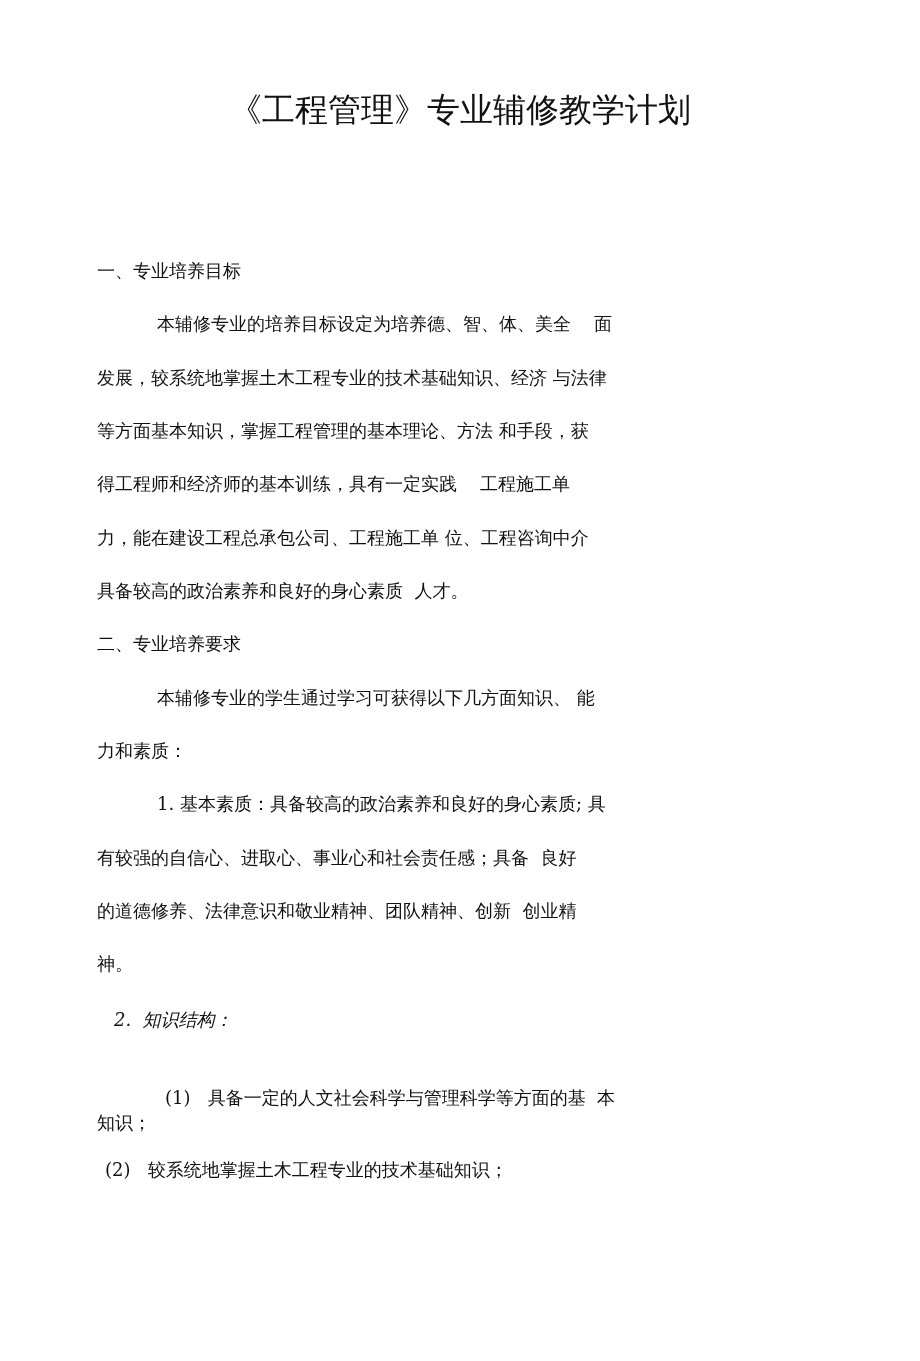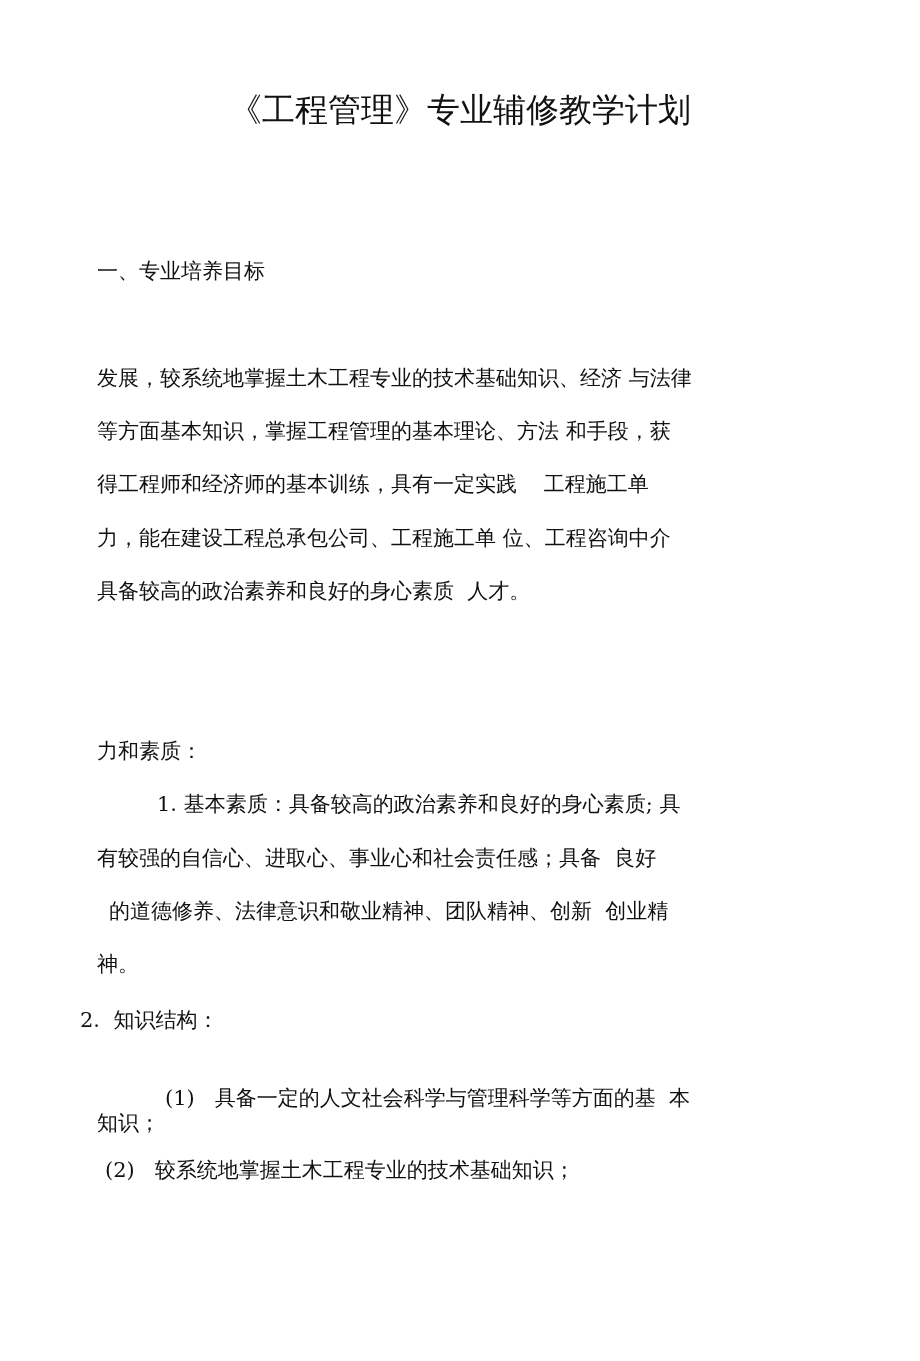--- a/index.html
+++ b/index.html
@@ -28,48 +28,51 @@
       width: 920px;
       top: 88px;
       text-align: center;
       font-size: 33px;
       line-height: 44px;
       white-space: nowrap;
       letter-spacing: 0px;
     }
     .line {
       position: absolute;
-      font-size: 21px;
+      font-size: 18px;
       line-height: 32px;
       white-space: pre;
     }
   </style>
 </head>
 <body>
 
 <div class="page">
 
   <div class="title">《工程管理》专业辅修教学计划</div>
 
   <div class="line" style="left:97px; top:255px;">一、专业培养目标</div>
 
+  <div class="line" style="left:157px; top:308px;">本辅修专业的培养目标设定为培养德、智、体、美全    面</div>
   <div class="line" style="left:97px; top:362px;">发展，较系统地掌握土木工程专业的技术基础知识、经济 与法律</div>
   <div class="line" style="left:97px; top:415px;">等方面基本知识，掌握工程管理的基本理论、方法 和手段，获</div>
   <div class="line" style="left:97px; top:468px;">得工程师和经济师的基本训练，具有一定实践    工程施工单</div>
   <div class="line" style="left:97px; top:522px;">力，能在建设工程总承包公司、工程施工单 位、工程咨询中介</div>
   <div class="line" style="left:97px; top:575px;">具备较高的政治素养和良好的身心素质  人才。</div>
 
+  <div class="line" style="left:97px; top:628px;">二、专业培养要求</div>
 
+  <div class="line" style="left:157px; top:682px;">本辅修专业的学生通过学习可获得以下几方面知识、 能</div>
   <div class="line" style="left:97px; top:735px;">力和素质：</div>
 
   <div class="line" style="left:157px; top:788px;">1. 基本素质：具备较高的政治素养和良好的身心素质; 具</div>
   <div class="line" style="left:97px; top:842px;">有较强的自信心、进取心、事业心和社会责任感；具备  良好</div>
-  <div class="line" style="left:97px; top:895px;margin-left:12px;">的道德修养、法律意识和敬业精神、团队精神、创新  创业精</div>
+  <div class="line" style="left:97px; top:895px;">的道德修养、法律意识和敬业精神、团队精神、创新  创业精</div>
   <div class="line" style="left:97px; top:948px;">神。</div>
 
-  <div class="line" style="left:80px; top:1004px;">2.  知识结构：</div>
+  <div class="line" style="left:114px; top:1004px;font-style:italic;">2.  知识结构：</div>
 
   <div class="line" style="left:165px; top:1082px;">(1)   具备一定的人文社会科学与管理科学等方面的基  本</div>
   <div class="line" style="left:97px; top:1107px;">知识；</div>
 
   <div class="line" style="left:105px; top:1133px;margin-top:21px;">(2)   较系统地掌握土木工程专业的技术基础知识；</div>
 
 </div>
 
 </body></html>

